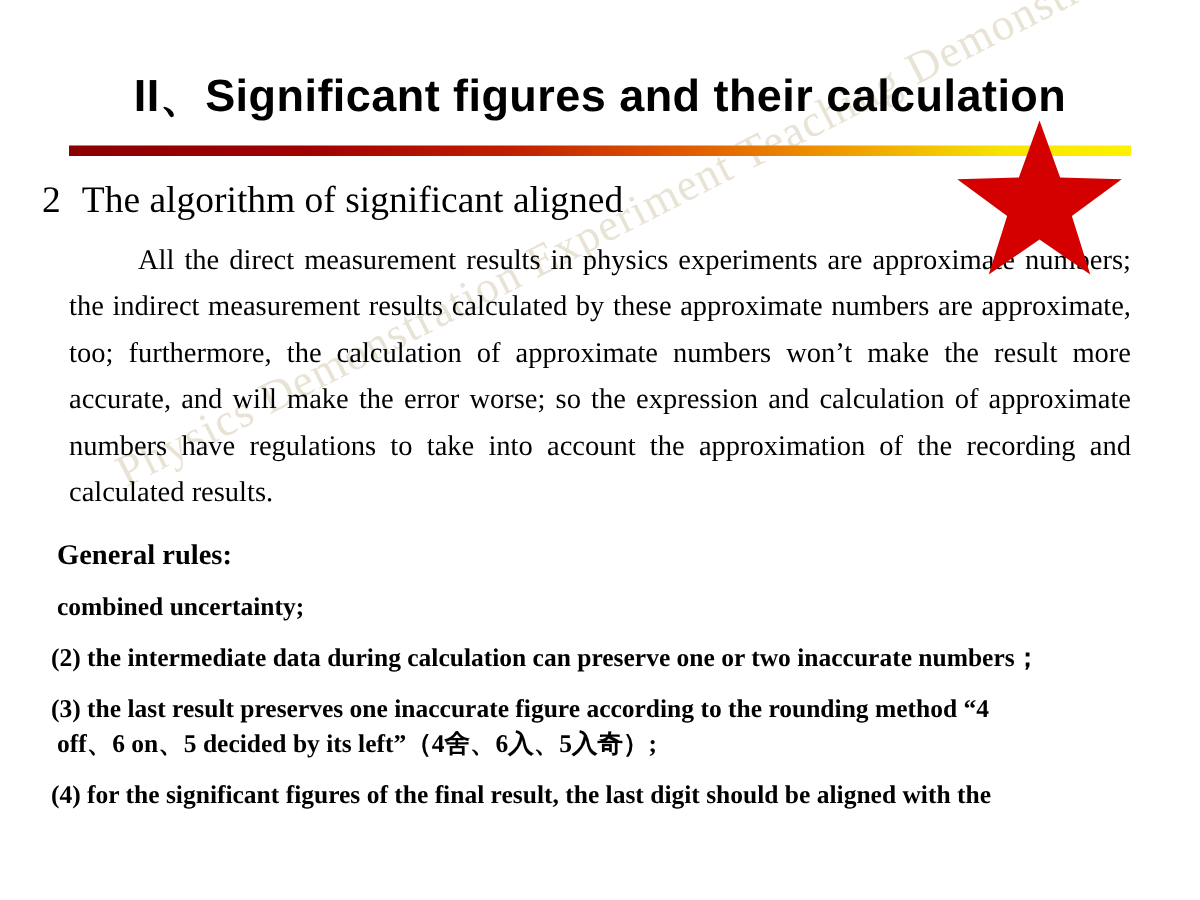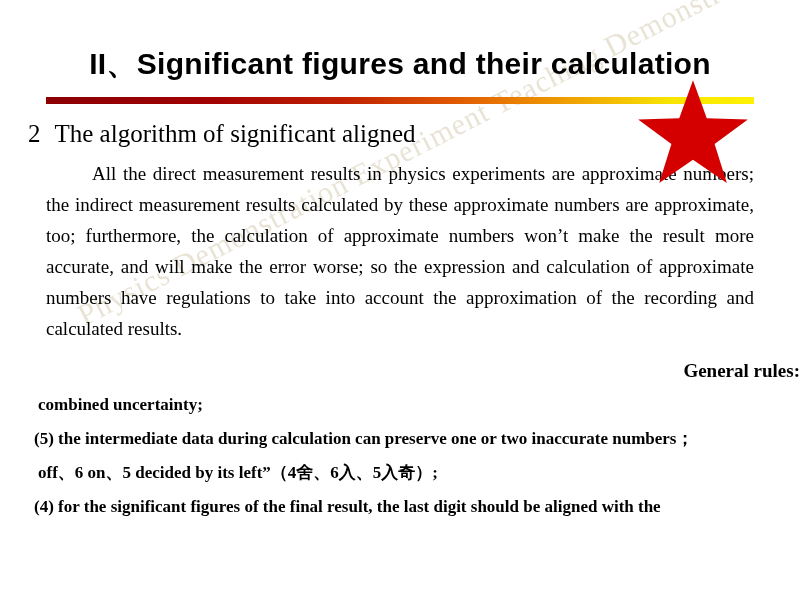--- a/index.html
+++ b/index.html
@@ -85,21 +85,20 @@
     line-height: 31px;
     text-align: justify;
     text-indent: 46px;
     text-justify: inter-word;
   }
 
   .general-rules {
     margin: 16px 0 0 38px;
     font-size: 19px;
     font-weight: bold;
-    text-align: right;
   }
 
   .rule {
     margin: 11px 46px 0 34px;
     font-size: 17px;
     font-weight: bold;
     line-height: 23px;
     text-align: justify;
     text-indent: 0;
   }
@@ -130,24 +129,25 @@
 
     <div class="body-para">All the direct measurement results in physics experiments are approximate numbers; the indirect measurement results calculated by these approximate numbers are approximate, too; furthermore, the calculation of approximate numbers won’t make the result more accurate, and will make the error worse; so the expression and calculation of approximate numbers have regulations to take into account the approximation of the recording and calculated results.</div>
 
     <div class="general-rules">General rules:</div>
 
     <div class="rule">
       <span class="cont">combined uncertainty;</span>
     </div>
 
     <div class="rule">
-      <span>(5) the intermediate data during calculation can preserve one or two inaccurate numbers；</span>
+      <span>(2) the intermediate data during calculation can preserve one or two inaccurate numbers；</span>
     </div>
 
     <div class="rule">
+      <span>(3) the last result preserves one inaccurate figure according to the rounding method  “4</span>
       <span class="cont">off、6 on、5 decided by its left”（4舍、6入、5入奇）;</span>
     </div>
 
     <div class="rule">
       <span>(4) for the significant figures of the final result, the last digit should be aligned with the</span>
     </div>
 
   </div>
 </div>
 

